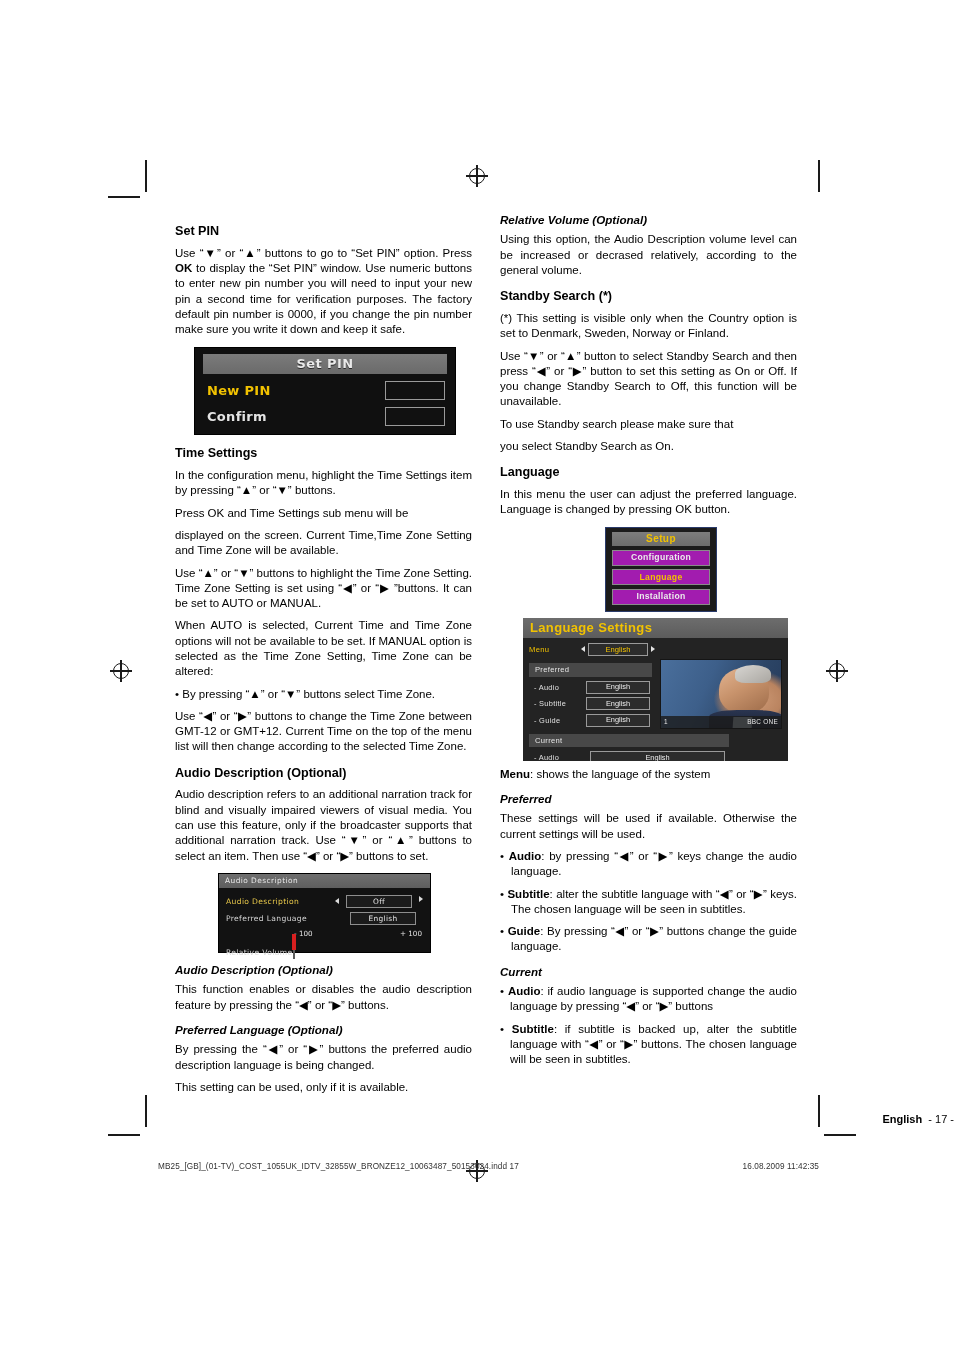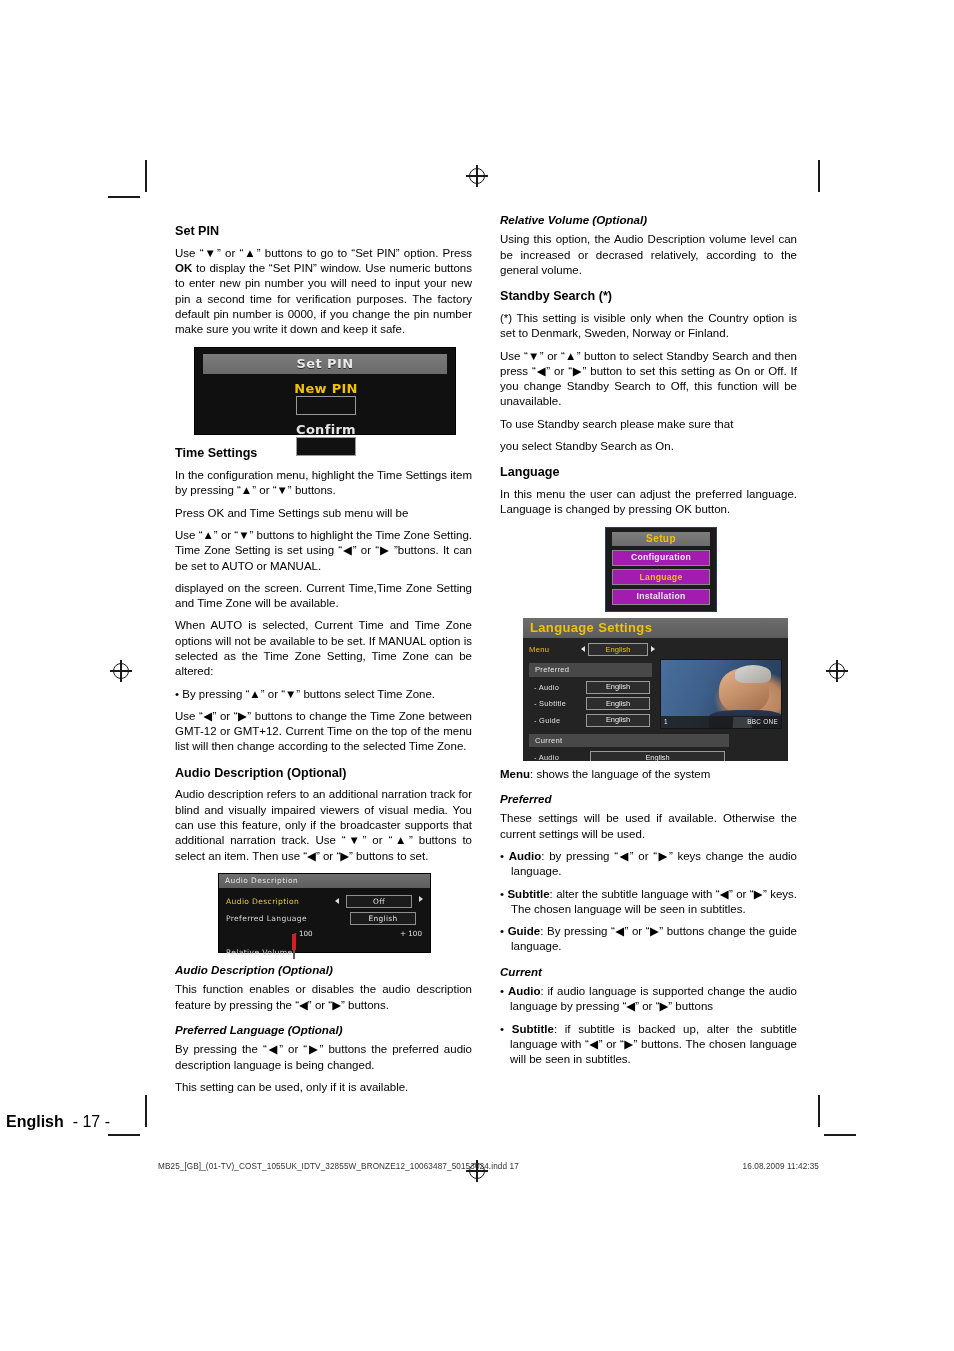--- a/index.html
+++ b/index.html
@@ -102,21 +102,20 @@
     padding: 2px 0 3px 0;
     letter-spacing: .4px;
     text-shadow: 0 1px 0 #2a2a2a;
   }
   #fig-setpin .row {
     display: flex;
     align-items: center;
     justify-content: space-between;
     margin-top: 7px;
     padding: 0 2px 0 4px;
-    flex-direction: column;
   }
   #fig-setpin .lbl {
     font-size: 13px;
     font-weight: bold;
     letter-spacing: .3px;
   }
   #fig-setpin .lbl.hl { color: #f2c200; }
   #fig-setpin .lbl.nm { color: #e4e4e4; }
   #fig-setpin .inputbox {
     width: 58px; height: 17px;
@@ -350,22 +349,22 @@
   }
   #fig-lang .preview .infobar span {
     color: #e9e9e9; font-size: 6.4px; letter-spacing: .3px;
   }
 
   
   #page-footer {
     position: absolute;
     left: 6px; right: 0;
     top: 1113px;
-    text-align: left;
-    font-size: 16px;
+    text-align: right;
+    font-size: 11px;
   }
   #page-footer .eng { font-weight: bold; }
   #page-footer .pg { font-weight: normal; }
 
   #print-footer {
     position: absolute;
     left: 158px; right: 135px;
     top: 1162px;
     display: flex;
     justify-content: space-between;
@@ -416,22 +415,22 @@
       </div>
       <div class="row">
         <span class="lbl nm">Confirm</span>
         <span class="inputbox"></span>
       </div>
     </div>
 
     <h2 class="sec">Time Settings</h2>
     <p class="body">In the configuration menu, highlight the Time Settings item by pressing “▲” or “▼” buttons.</p>
     <p class="body nojust">Press OK and Time Settings sub menu will be</p>
+    <p class="body">displayed on the screen. Current Time,Time Zone Setting and Time Zone will be available.</p>
     <p class="body">Use “▲” or “▼” buttons to highlight the Time Zone Setting. Time Zone Setting is set using “◀” or “▶ ”buttons. It can be set to AUTO or MANUAL.</p>
-    <p class="body">displayed on the screen. Current Time,Time Zone Setting and Time Zone will be available.</p>
     <p class="body">When AUTO is selected, Current Time and Time Zone options will not be available to be set. If MANUAL option is selected as the Time Zone Setting, Time Zone can be altered:</p>
     <p class="body nojust">• By pressing “▲” or “▼” buttons select Time Zone.</p>
     <p class="body">Use “◀” or “▶” buttons to change the Time Zone between GMT-12 or GMT+12. Current Time on the top of the menu list will then change according to the selected Time Zone.</p>
 
     <h2 class="sec">Audio Description (Optional)</h2>
     <p class="body">Audio description refers to an additional narration track for blind and visually impaired viewers of visual media. You can use this feature, only if the broadcaster supports that additional narration track. Use “▼” or “▲” buttons to select an item. Then use “◀” or “▶” buttons to set.</p>
 
     <div id="fig-audiodesc" class="tvbox">
       <div class="hdr">Audio Description</div>
       <div class="rows">

